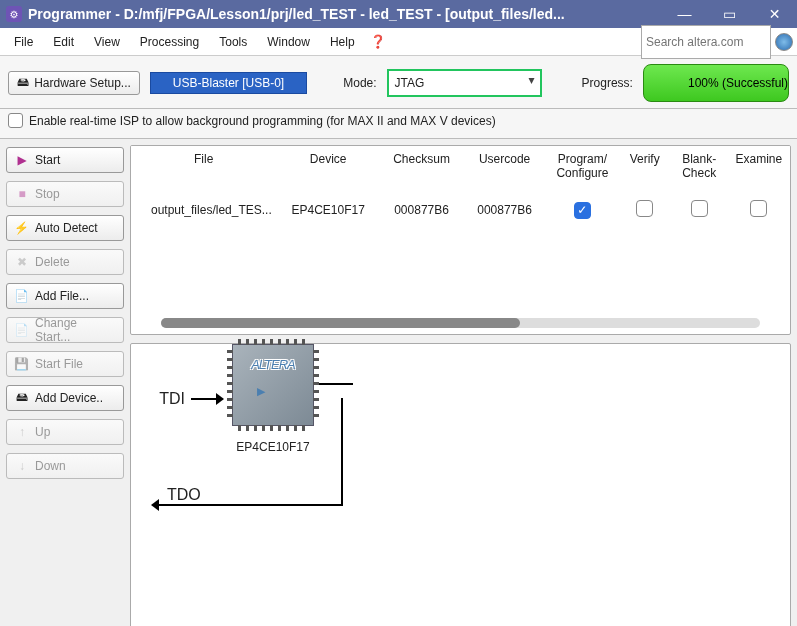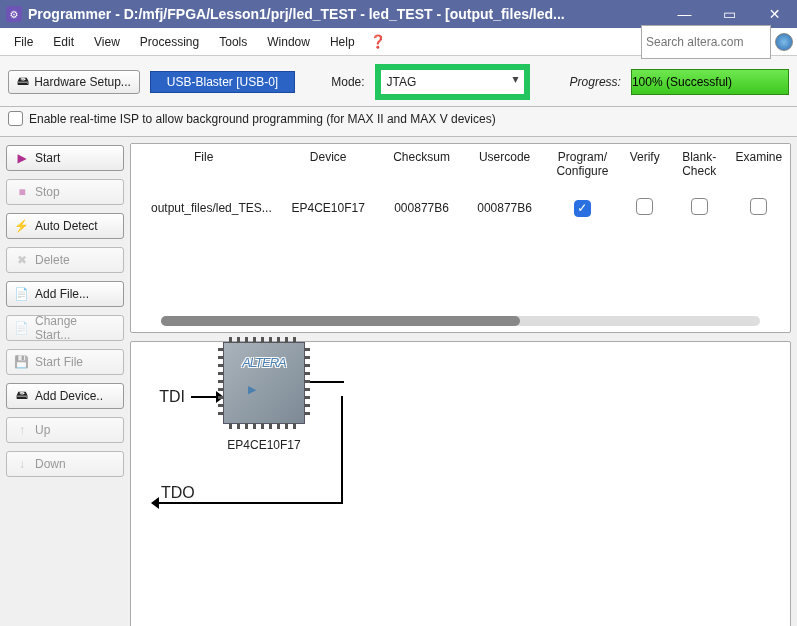--- a/index.html
+++ b/index.html
@@ -98,53 +98,53 @@
     display: inline-flex;
     align-items: center;
     gap: 5px;
     height: 24px;
     cursor: default;
   }
   .hw-selected {
     background: #2a63c4;
     color: #fff;
     border: 1px solid #1a4aa0;
-    padding: 2px 16px;
+    padding: 2px 22px;
     font-size: 12px;
     height: 22px;
     display:inline-flex;align-items:center;
   }
   .mode-label { margin-left: 26px; }
   .mode-select {
     width: 155px;
-    height: 36px;
-    border: 6px solid #22c55e;
+    height: 28px;
+    border: 2px solid #22c55e;
     background: #fff;
     padding: 1px 18px 1px 6px;
     position: relative;
     display:inline-flex;align-items:center;
   }
   .mode-select::after {
     content: "▾";
     position: absolute;
     right: 5px;
     top: 2px;
     color:#444;
   }
-  .progress-label { margin-left: 30px; font-style: italic; }
+  .progress-label { margin-left: 30px; }
   .progress-bar {
     flex:1;
     min-width: 140px;
-    height: 26px;
+    height: 38px;
     background: linear-gradient(#6ee84f,#3ec820);
     border: 1px solid #2a8a12;
-    border-radius: 0;
-    display: inline-flex;
-    align-items: center;
-    justify-content: flex-start;
+    border-radius: 8px;
+    display: inline-flex;
+    align-items: center;
+    justify-content: flex-end;
     color: #000;
     font-size:12px;
   }
 
   .isp-row {
     background: #f6f6f6;
     border-bottom: 1px solid #bbb;
     padding: 4px 8px 10px;
     display: flex;
     align-items: center;
@@ -464,35 +464,35 @@
       </div>
     </div>
 
     <div class="panel chain-panel">
       <div class="chain-svg">
         <div style="display:flex;align-items:center;height:30px;">
           <div style="width:50px;text-align:right;padding-right:6px" class="wire-label">TDI</div>
           <div style="width:26px;height:2px;background:#000;position:relative">
             <div style="position:absolute;right:-7px;top:-5px;border-left:8px solid #000;border-top:6px solid transparent;border-bottom:6px solid transparent"></div>
           </div>
-          <div style="position:relative;margin-left:6px;">
+          <div style="position:relative;margin-left:15px;">
             <div class="chip">
               <div class="chip-top"></div>
                 <div class="chip-bottom"></div>
                 <div class="chip-left"></div>
                 <div class="chip-right"></div>
               <div class="chip-label">ALTERA</div>
               <div class="chip-arrow">▶</div>
             </div>
             <div class="device-name">EP4CE10F17</div>
           </div>
           <div style="width:40px;height:2px;background:#000;margin-left:-1px;margin-top:-30px;"></div>
         </div>
 
         <div style="position:absolute;left:200px;top:14px;width:2px;height:108px;background:#000"></div>
         <div style="position:absolute;left:18px;top:120px;width:184px;height:2px;background:#000"></div>
         <div style="position:absolute;left:10px;top:115px;border-right:8px solid #000;border-top:6px solid transparent;border-bottom:6px solid transparent"></div>
-        <div style="position:absolute;left:20px;top:102px" class="wire-label">TDO</div>
+        <div style="position:absolute;left:26px;top:102px" class="wire-label">TDO</div>
       </div>
     </div>
 
   </div>
 </div>
 
 </body></html>

